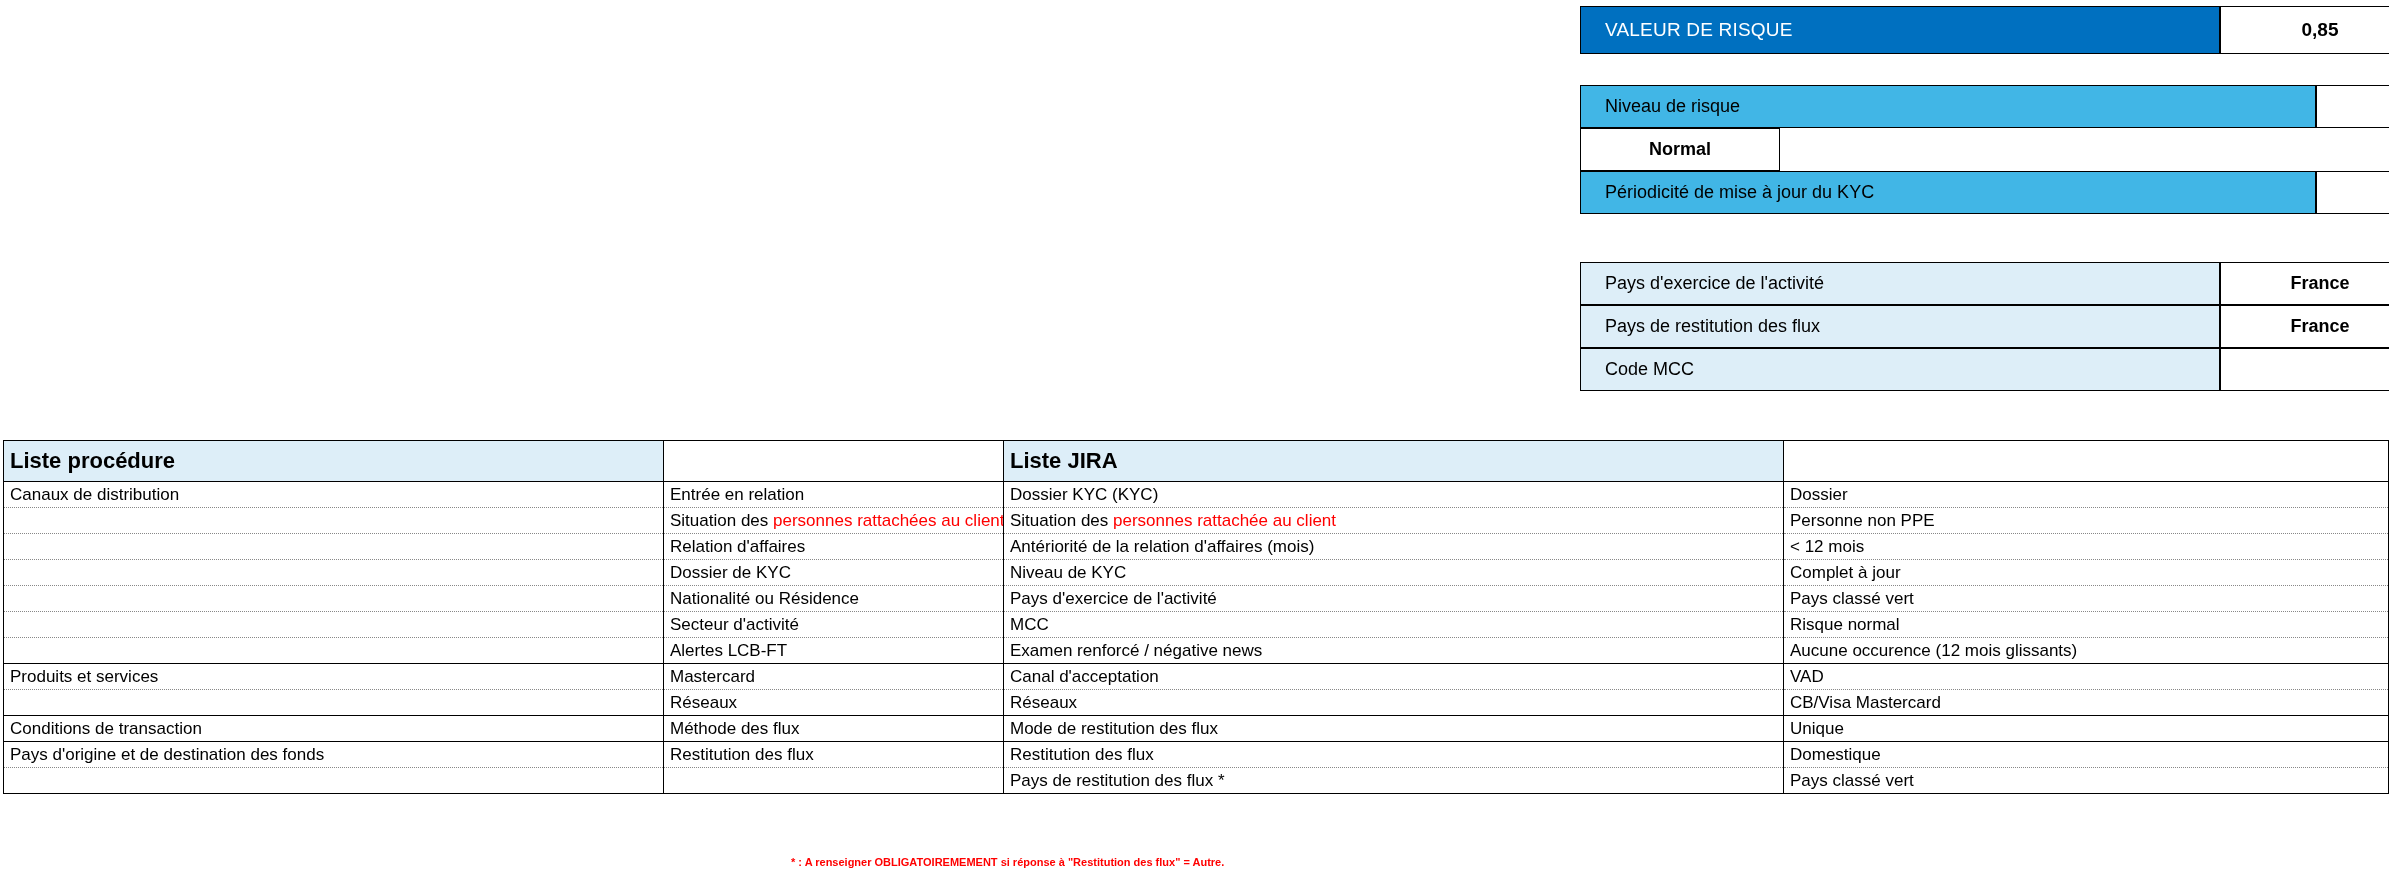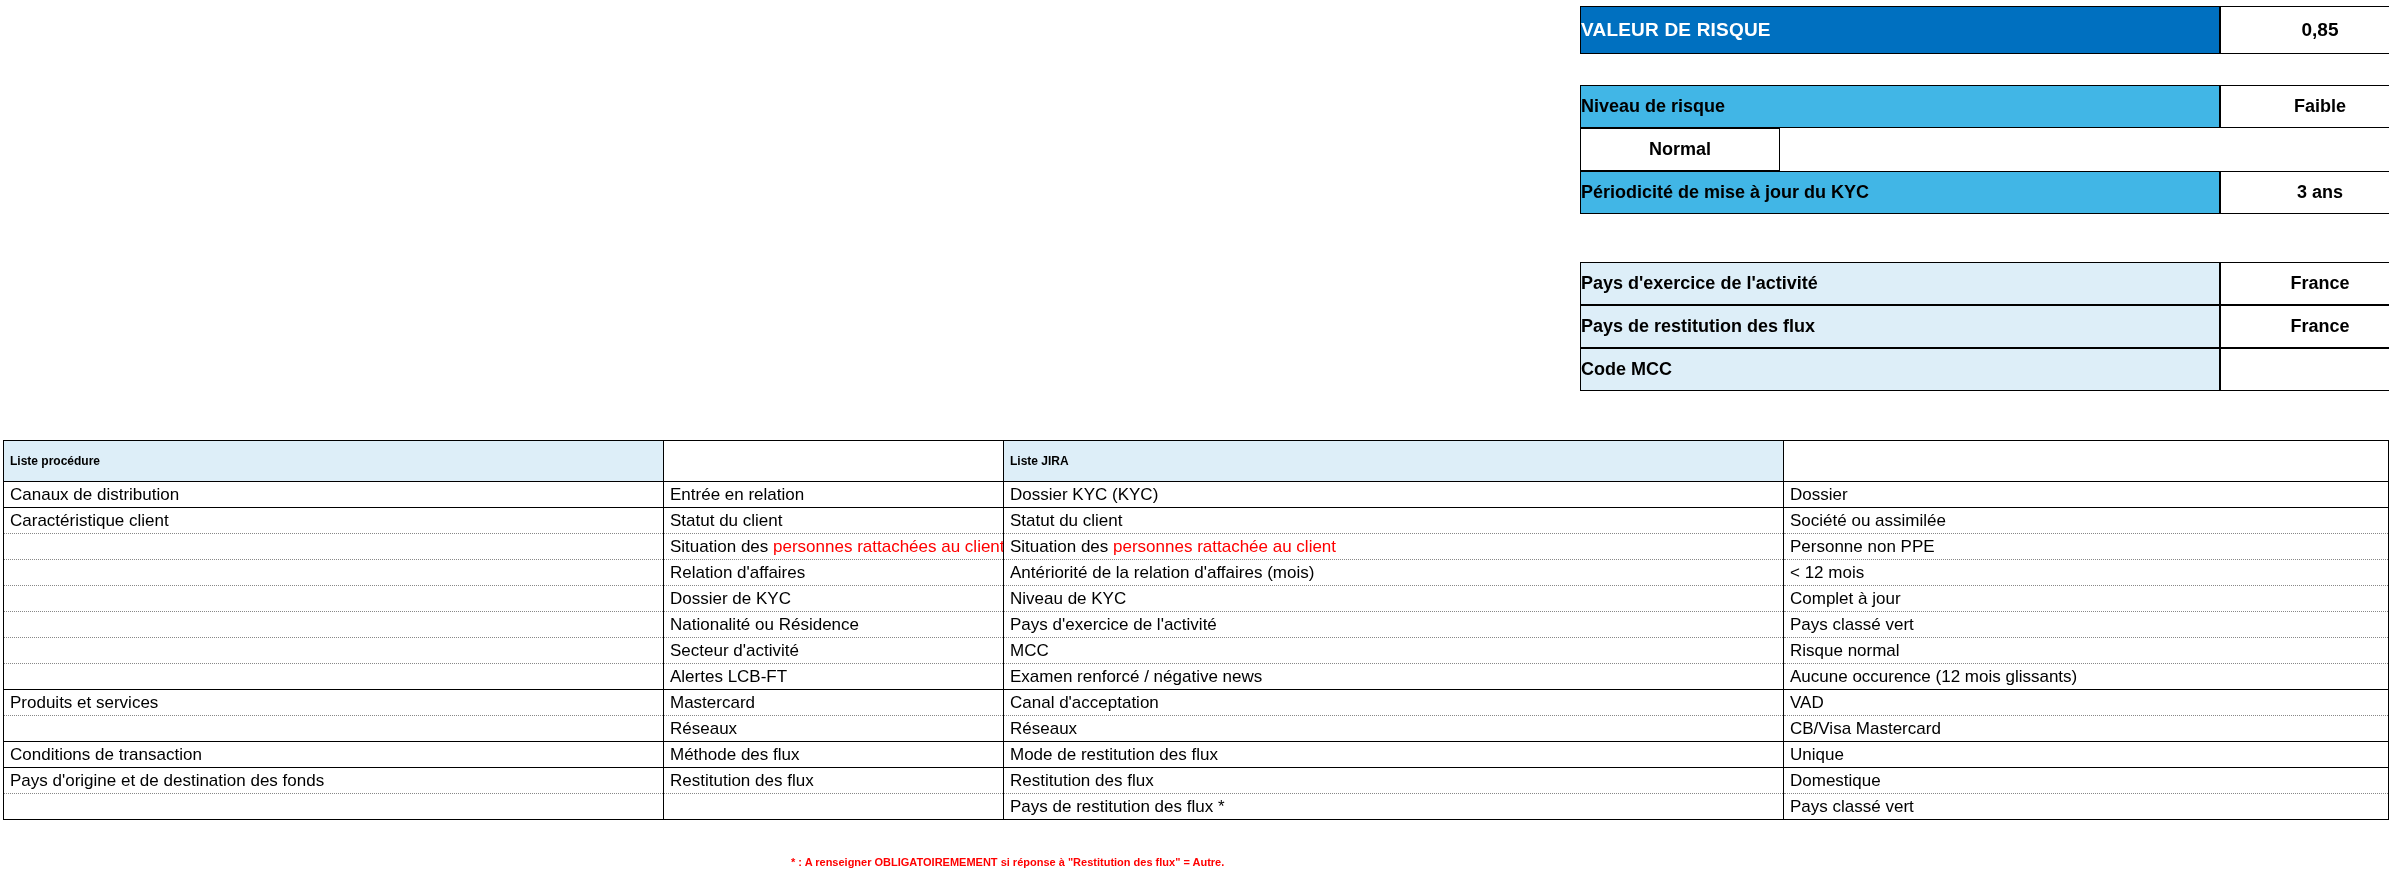--- a/index.html
+++ b/index.html
@@ -27,22 +27,22 @@
     display: flex;
     align-items: stretch;
   }
   .plabel, .pvalue {
     border: 1px solid #000000;
     display: flex;
     align-items: center;
     box-sizing: border-box;
   }
   .plabel {
-    padding-left: 0;
-    font-weight: bold;
+    padding-left: 24px;
+    font-weight: normal;
   }
   .pvalue {
     justify-content: center;
     font-weight: bold;
     background: #ffffff;
   }
 
   
   #panel-risk {
     left: 1580px;
@@ -61,21 +61,21 @@
     height: 48px;
     font-size: 19px;
   }
 
   
   #panel-levels {
     left: 1580px;
     top: 85px;
   }
   #panel-levels .plabel {
-    width: 640px;
+    width: 736px;
     height: 43px;
     background: #41b6e6;
     color: #000000;
     font-size: 18px;
     text-align: center;
   }
   #panel-levels .pvalue {
     width: 200px;
     height: 43px;
     font-size: 18px;
@@ -114,21 +114,21 @@
     height: 25px;
     vertical-align: middle;
     font-size: 17px;
     white-space: nowrap;
     overflow: hidden;
   }
   #main-table tr.head td {
     background: #ddeef8;
     font-weight: bold;
     height: 40px;
-    font-size: 12px;
+    font-size: 22px;
     border-top: 1px solid #000000;
     border-bottom: 1px solid #000000;
   }
   #main-table tr.head td.blank-head {
     background: #ffffff;
     border-right: 1px solid #000000;
   }
   #main-table td.c0 { width: 660px; border-left: 1px solid #000000; }
   #main-table td.c1 { width: 340px; }
   #main-table td.c2 { width: 780px; }
@@ -211,27 +211,20 @@
         <td class="c3 blank-head"></td>
         <td class="c4 blank-head"></td>
       </tr>
       <tr class="body solid-top">
         <td class="c0">Canaux de distribution</td>
         <td class="c1">Entrée en relation</td>
         <td class="c2">Dossier KYC (KYC)</td>
         <td class="c3">Dossier</td>
         <td class="c4 score">0</td>
       </tr>
-      <tr class="body solid-top">
-        <td class="c0">Caractéristique client</td>
-        <td class="c1">Statut du client</td>
-        <td class="c2">Statut du client</td>
-        <td class="c3">Société ou assimilée</td>
-        <td class="c4 score">0,25</td>
-      </tr>
       <tr class="body">
         <td class="c0"></td>
         <td class="c1">Situation des <span class="red">personnes rattachées au client</span></td>
         <td class="c2">Situation des <span class="red">personnes rattachée au client</span></td>
         <td class="c3">Personne non PPE</td>
         <td class="c4 score">0</td>
       </tr>
       <tr class="body">
         <td class="c0"></td>
         <td class="c1">Relation d'affaires</td>

